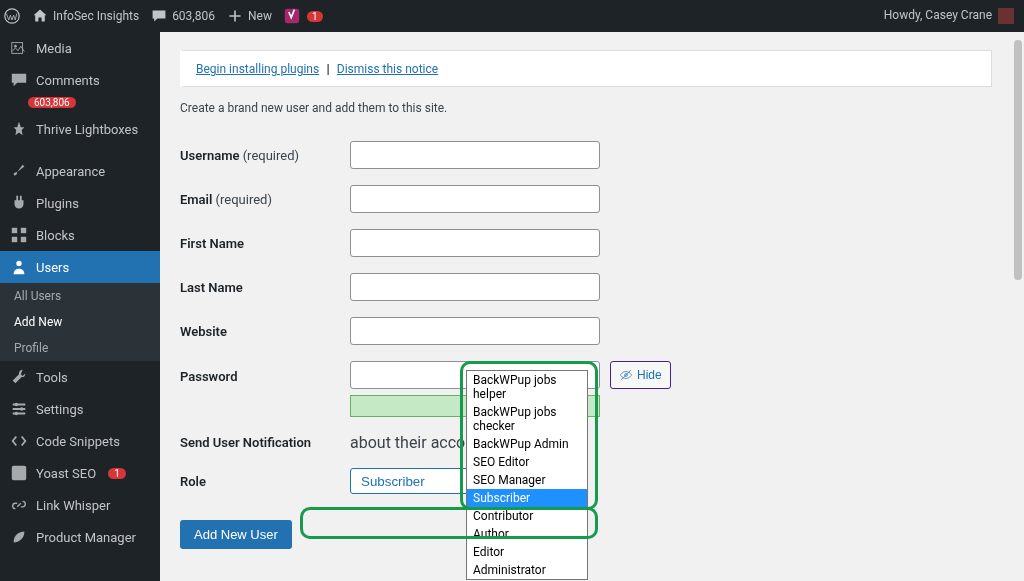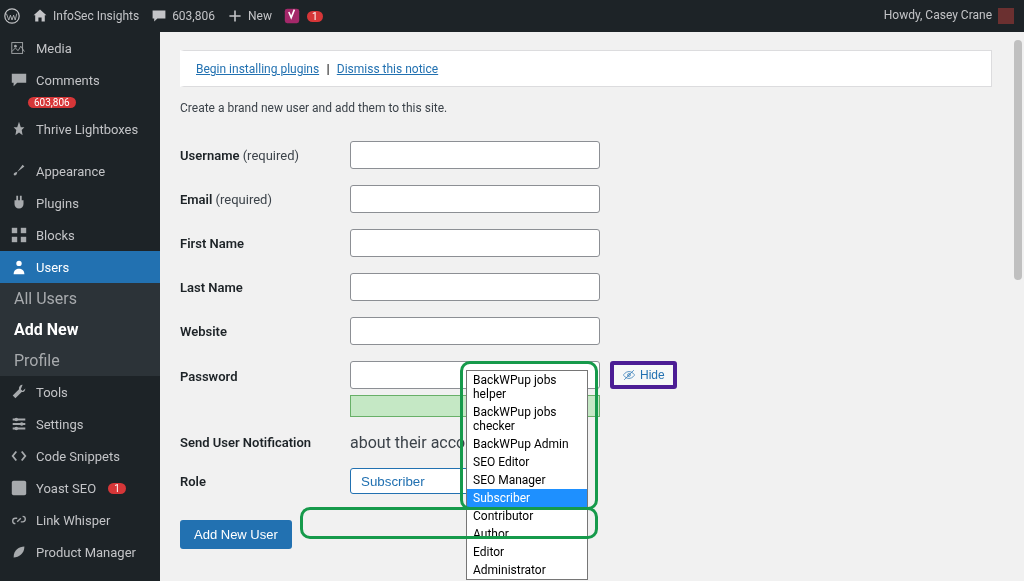--- a/index.html
+++ b/index.html
@@ -15,42 +15,42 @@
 .update-badge { background: #d63638; color:#fff; border-radius:9px; padding:0 5px; font-size:10px; margin-left:2px; }
 
 
 .sidebar { position: absolute; left: 0; top: 32px; bottom: 0; width: 160px; background: #1d2327; color: #c3c4c7; overflow-y: auto; }
 .menu { list-style: none; }
 .menu-item { display: flex; align-items: center; gap: 8px; padding: 7px 10px; font-size: 13px; cursor: pointer; position: relative; }
 .menu-item.current { background: #2271b1; color: #fff; }
 .menu-item.current::after { content: ""; position: absolute; right: -6px; top: 50%; transform: translateY(-50%); border: 6px solid transparent; border-right-color: #f1f1f1; }
 .menu-item svg { width: 18px; height: 18px; flex-shrink: 0; }
 .submenu { background: #2c3338; }
-.submenu .sub-item { padding: 6px 10px 6px 14px; font-size: 16px; color: #a7aaad; cursor: pointer; }
-.submenu .sub-item.active { color: #fff; font-weight: 700; }
+.submenu .sub-item { padding: 6px 10px 6px 14px; font-size: 12px; color: #a7aaad; cursor: pointer; }
+.submenu .sub-item.active { color: #fff; font-weight: 400; }
 .menu-count { background: #d63638; color: #fff; border-radius: 9px; padding: 0 6px; font-size: 10px; margin-left: 4px; }
 .menu-count-static { margin-left: 24px; margin-top: -2px; margin-bottom: 4px; }
 
 
 .main { position: absolute; left: 160px; right: 12px; top: 32px; bottom: 0; background: #f1f1f1; padding: 0 20px 20px; overflow-y: auto; }
 .notice { background: #fff; border: 1px solid #dcdcde; border-left: 4px solid #fff; padding: 10px 12px; margin-bottom: 14px; margin-top: 18px; }
 .notice a { color: #2271b1; text-decoration: underline; font-size: 12px; }
 .notice-sep { margin: 0 4px; }
 .intro { color: #3c434a; font-size: 12px; margin: 10px 0 18px; }
 
 table.form-table { width: 100%; border-collapse: collapse; }
 table.form-table th { text-align: left; vertical-align: middle; padding: 10px 10px 10px 0; width: 170px; font-weight: 600; font-size: 13px; color: #1d2327; }
 table.form-table td { padding: 8px 0; }
 .required { font-weight: 400; color: #3c434a; }
 input.text-field { width: 250px; height: 28px; border: 1px solid #8c8f94; border-radius: 3px; padding: 0 8px; background: #fff; }
 select.role-select { width: 130px; height: 26px; border: 1px solid #2271b1; border-radius: 3px; background: #fff; color: #2271b1; padding: 0 6px; }
 
 .pw-row { display: flex; align-items: center; gap: 10px; }
 .pw-input { width: 250px; height: 28px; border: 1px solid #8c8f94; border-radius: 3px; background: #fff; }
-.hide-btn { display: inline-flex; align-items: center; gap: 4px; height: 28px; padding: 0 8px; border: 4px solid #4c1d95; border-radius: 3px; background: #f6f7f7; color: #2271b1; cursor: pointer; font-size: 12px; }
+.hide-btn { display: inline-flex; align-items: center; gap: 4px; height: 28px; padding: 0 8px; border: 1px solid #4c1d95; border-radius: 3px; background: #f6f7f7; color: #2271b1; cursor: pointer; font-size: 12px; }
 .strength { width: 250px; height: 22px; margin-top: 6px; background: #c5e8c5; border: 1px solid #68b068; }
 
 .notif-label { color: #3c434a; font-size: 16px; }
 
 .add-btn { margin-top: 18px; background: #2271b1; color: #fff; border: none; border-radius: 3px; padding: 7px 14px; font-size: 13px; cursor: pointer; }
 
 
 .role-dropdown { position: absolute; left: 306px; top: 338px; width: 122px; background: #fff; border: 1px solid #767676; font-size: 12px; z-index: 20; }
 .role-option { padding: 2px 6px; cursor: pointer; }
 .role-option.selected { background: #1e90ff; color: #fff; }

